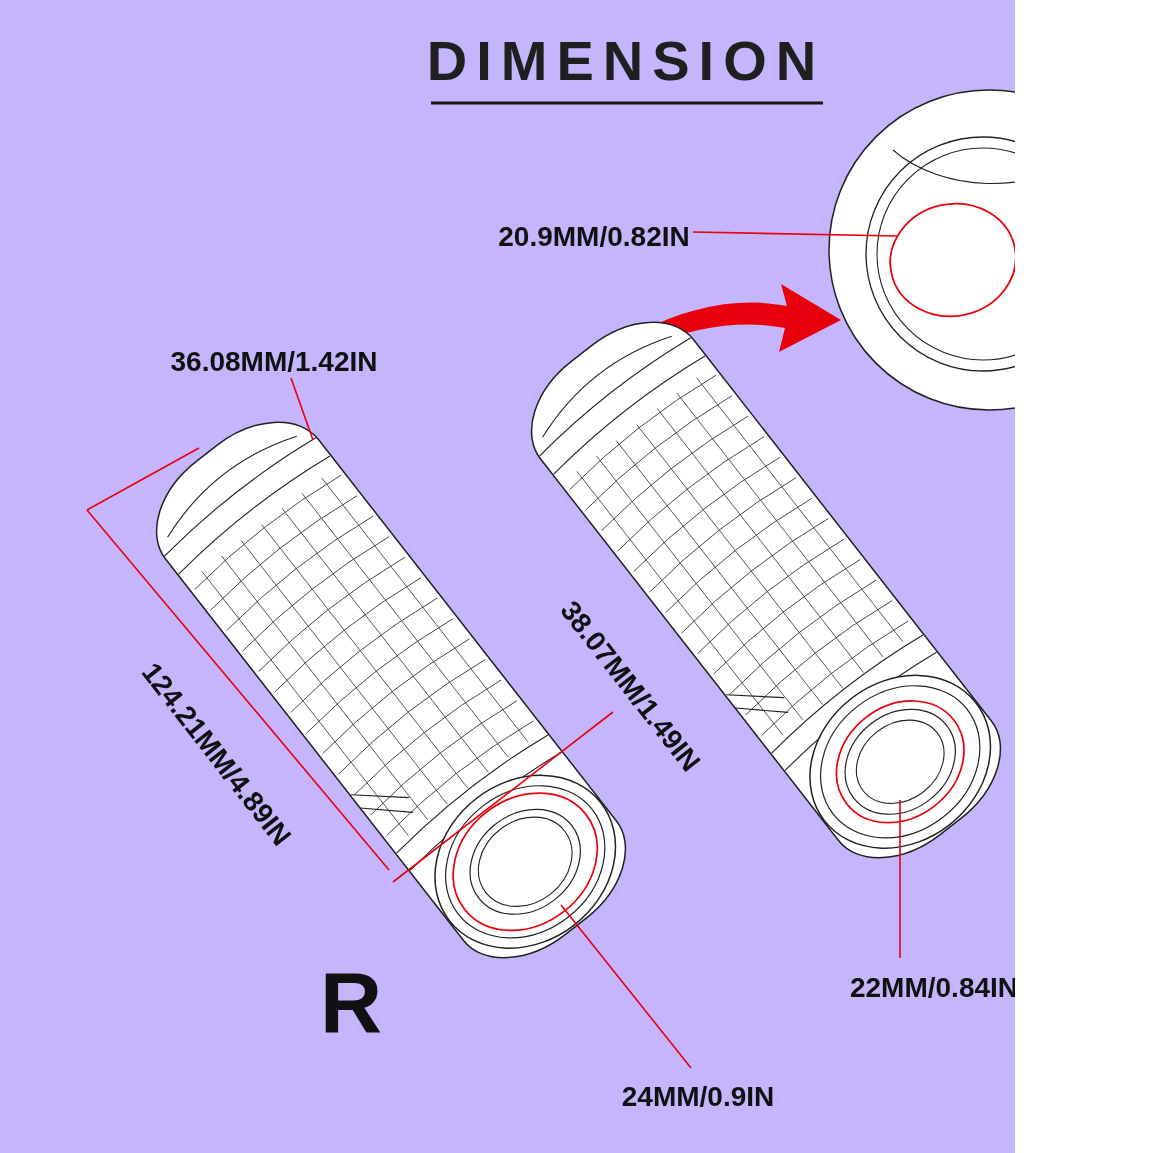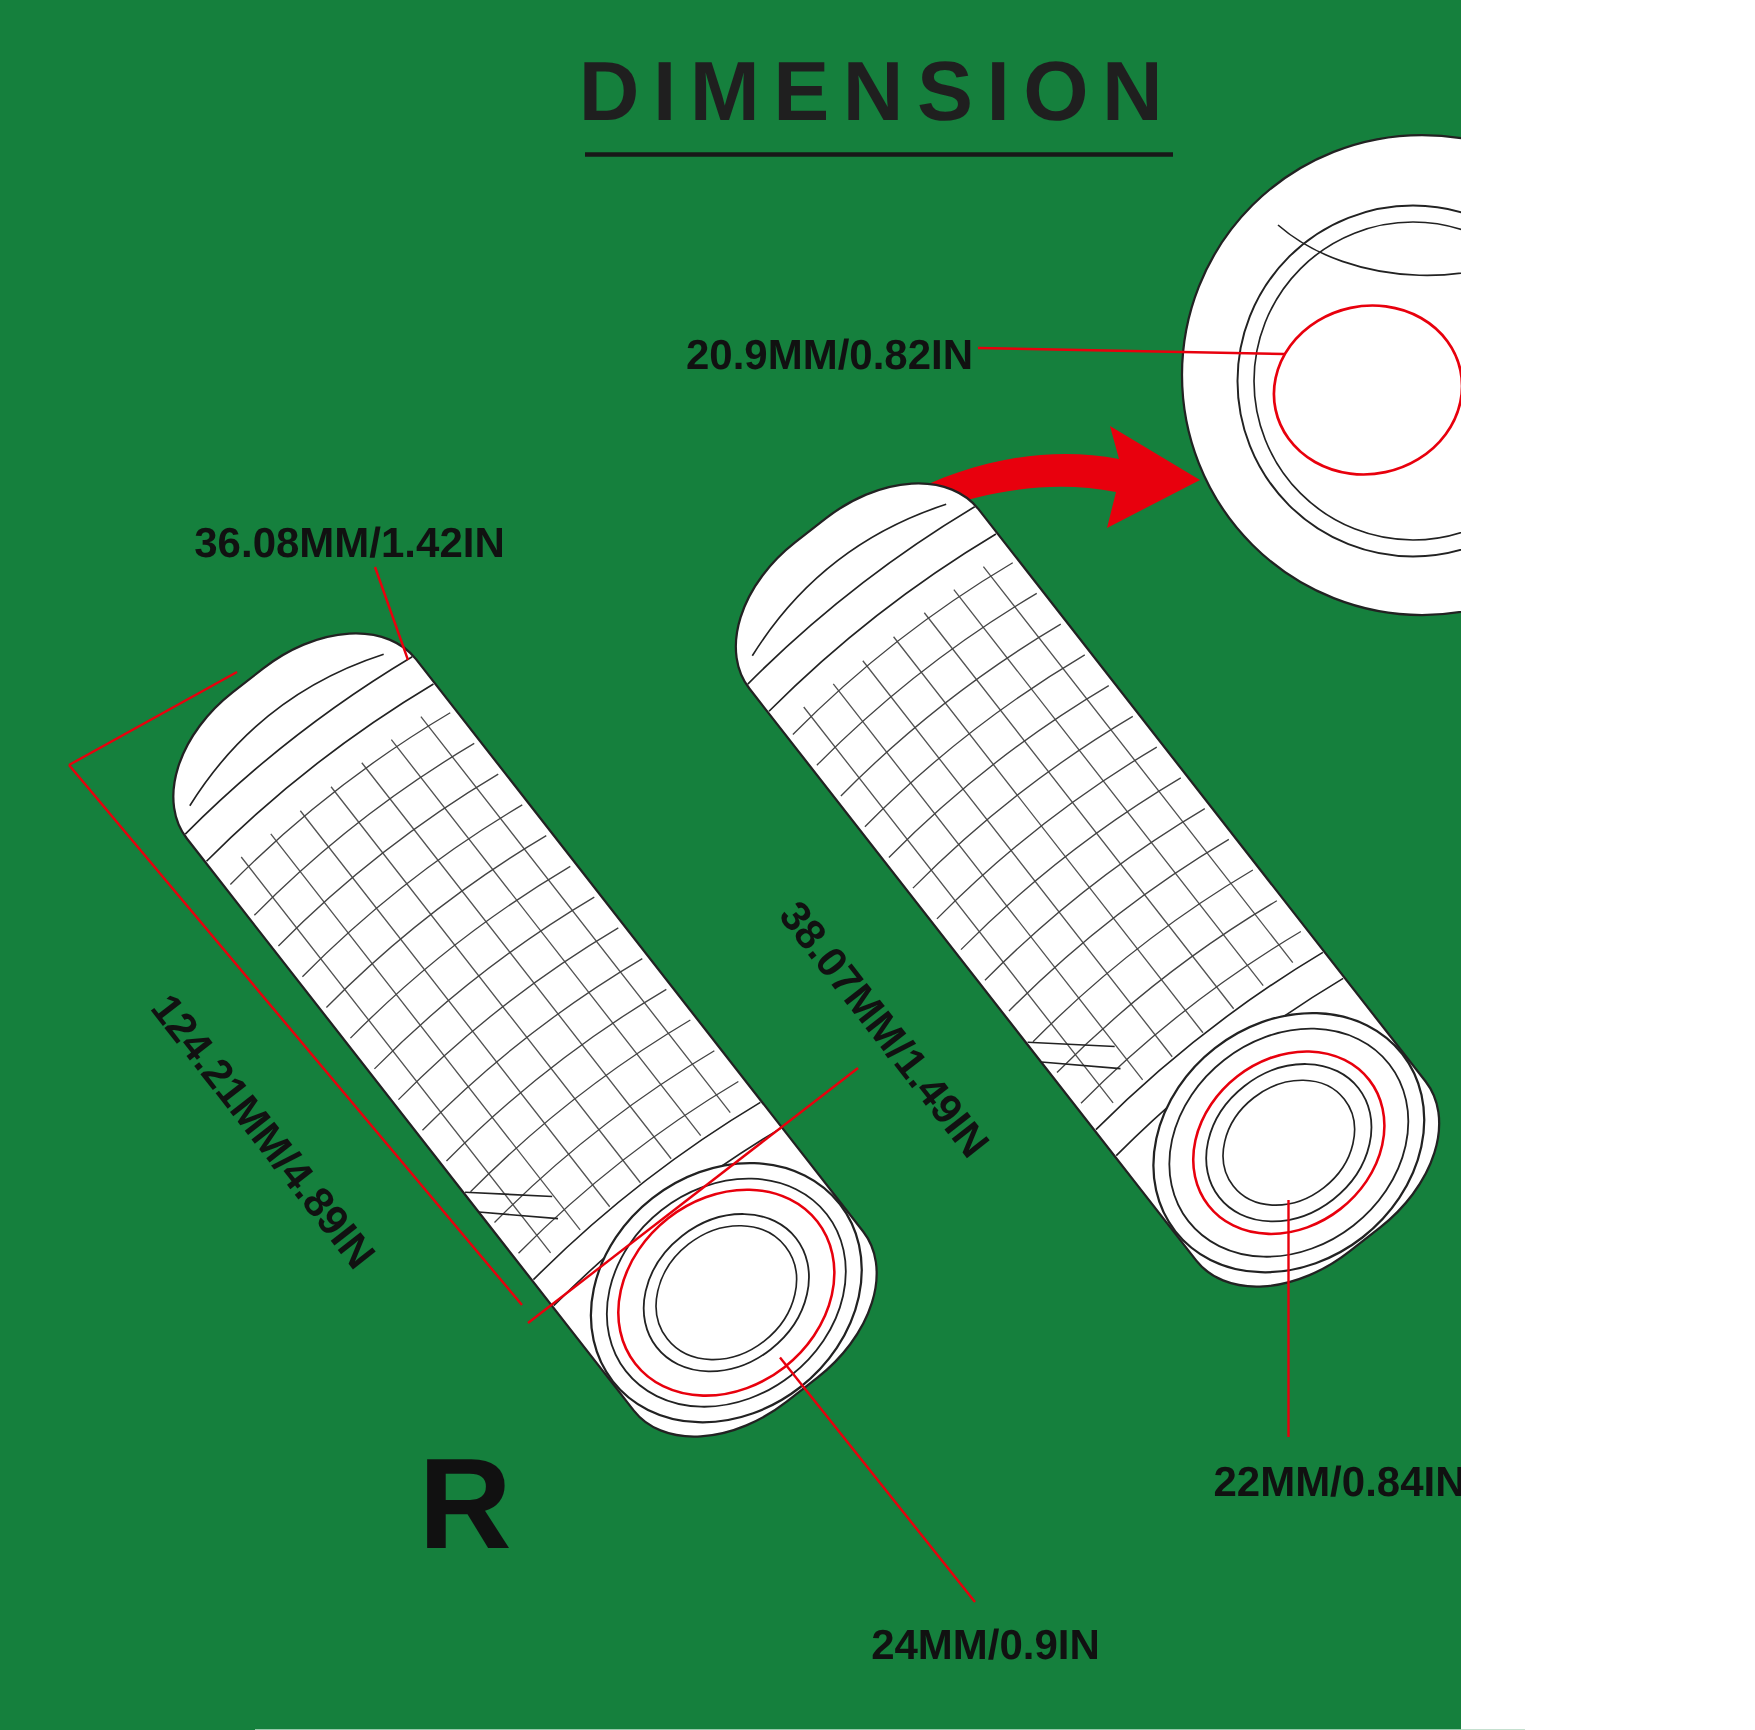--- a/index.html
+++ b/index.html
@@ -1,23 +1,24 @@
 <!DOCTYPE html>
 <html style="--accent: #e8000d; --ink: #1f1f1f;"><head>
 <meta charset="utf-8">
 <style>
   :root { --accent: #e8000d; --ink: #1f1f1f; }
   html, body { margin: 0; padding: 0; background: #fff; }
   .stage {
     position: relative;
     width: 974px;
     height: 1153px;
-    background: #15803d;
+    background: #c4b5fd;
     overflow: hidden;
     font-family: "Liberation Sans", sans-serif;
+    padding-left: 41px;
   }
   svg { display: block; }
   .title-text {
     font-family: "Liberation Sans", sans-serif;
     font-weight: 700;
     font-size: 56px;
     letter-spacing: 9px;
     fill: var(--ink);
   }
   .dim-label {

